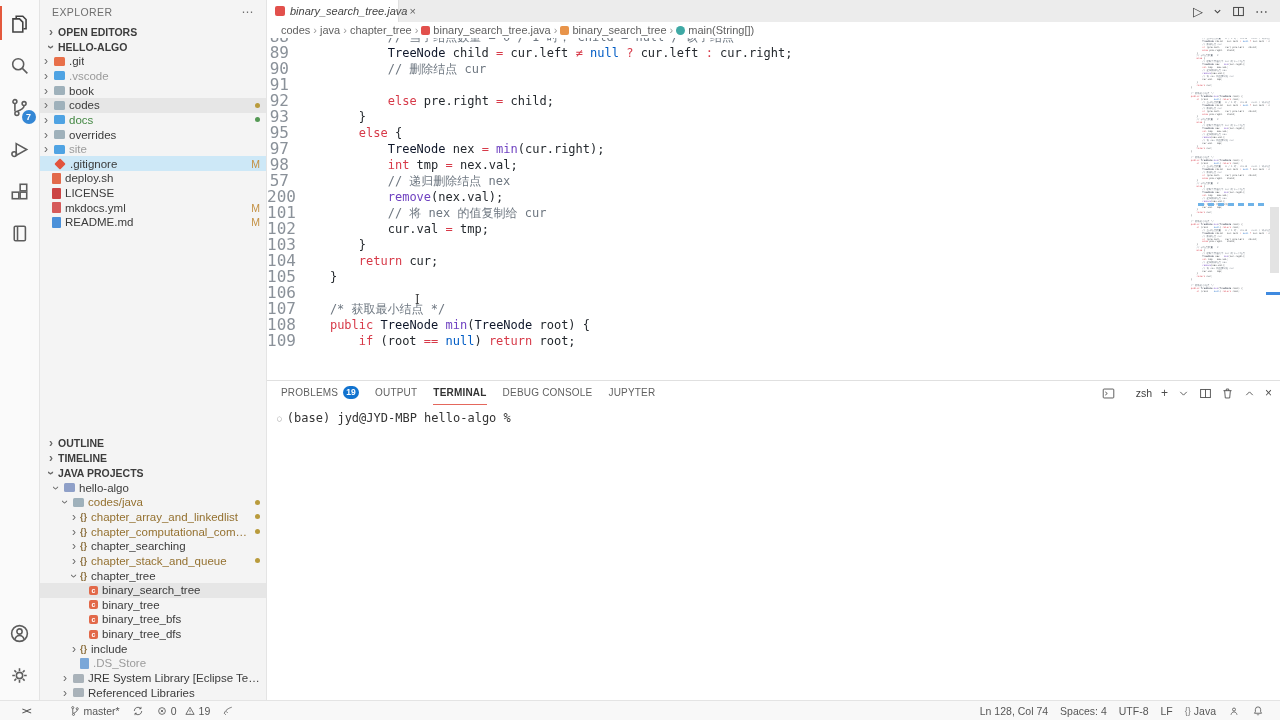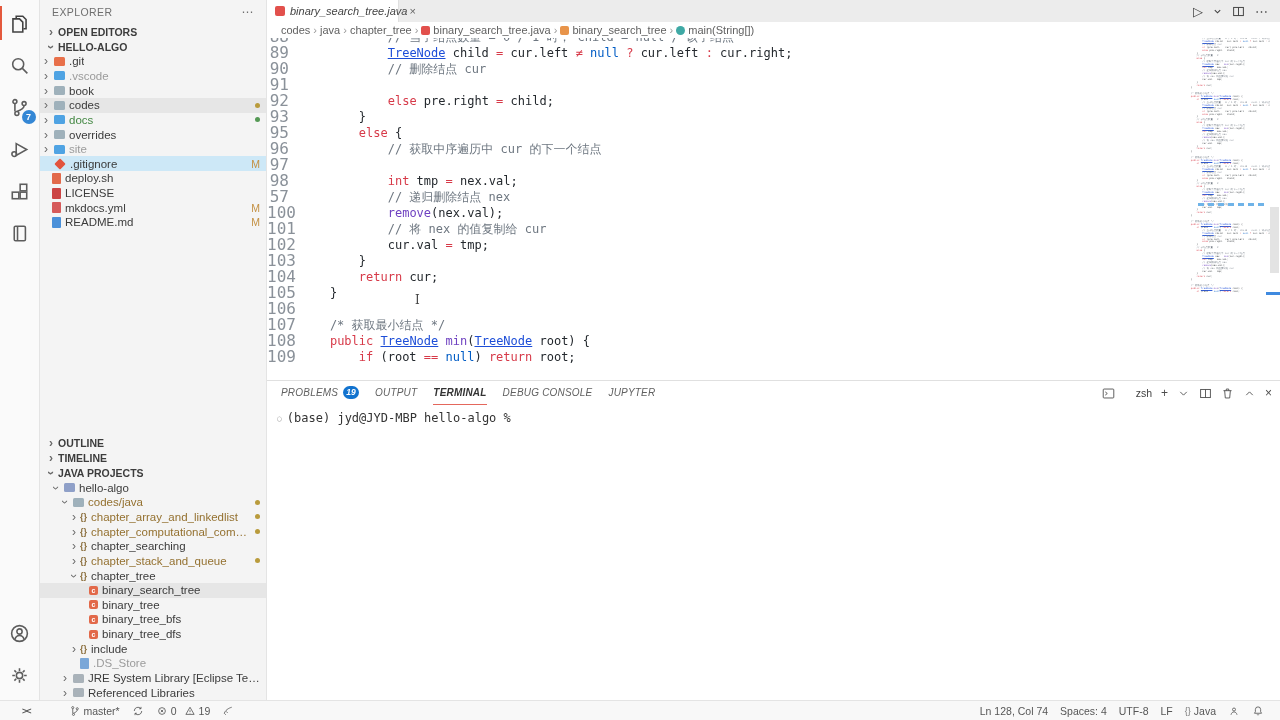--- a/index.html
+++ b/index.html
@@ -69,21 +69,21 @@
   .bc-item { display:flex; align-items:center; gap:3px; cursor:pointer; }
   .mini-ic { display:inline-block; width:9px; height:9px; border-radius:2px; }
 
   
   .codewrap { position:relative; flex:1; overflow:hidden; background:#fff; }
   .codelines { position:absolute; left:0; top:-9px; right:0;
     font-family:"DejaVu Sans Mono", monospace; font-size:12px; line-height:16px; }
   .cl { display:flex; height:16px; white-space:pre; }
   .cl .ln { width:34px; text-align:right; color:#8a9199; font-size:16px; flex:none;
     padding-right:12px; }
-  .tk-kw { color:#d73a49; } .tk-op { color:#d73a49; } .tk-type { color:#1d4ed8;text-decoration:underline; }
+  .tk-kw { color:#d73a49; } .tk-op { color:#d73a49; } .tk-type { color:#0f172a; }
   .tk-fn { color:#6f42c1; } .tk-const { color:#005cc5; } .tk-comment { color:#6e7781; }
   .tk-plain { color:#24292e; }
 
   
   .minimap { position:absolute; top:0; right:10px; width:85px; bottom:0; overflow:hidden;
     font-family:"DejaVu Sans Mono", monospace; font-size:2.4px; line-height:2.9px;
     white-space:pre; opacity:.9; cursor:pointer; }
   .ruler { position:absolute; top:0; right:0; width:10px; bottom:0; }
   .scroll-thumb { position:absolute; right:1px; top:169px; width:9px; height:66px;
     background:rgba(100,100,100,.18); cursor:grab; }
@@ -440,25 +440,24 @@
         </div>
       <div class="codewrap">
         <div class="codelines">
             <div class="cl"><span class="ln">88</span><span class="ct"><span class="tk-comment">            // 当子结点数量 = 0 / 1 时， child = null / 该子结点</span></span></div>
             <div class="cl"><span class="ln">89</span><span class="ct"><span class="tk-plain">            </span><span class="tk-type">TreeNode</span><span class="tk-plain"> child </span><span class="tk-op">=</span><span class="tk-plain"> cur.left </span><span class="tk-op">≠</span><span class="tk-plain"> </span><span class="tk-const">null</span><span class="tk-plain"> </span><span class="tk-op">?</span><span class="tk-plain"> cur.left </span><span class="tk-op">:</span><span class="tk-plain"> cur.right;</span></span></div>
             <div class="cl"><span class="ln">90</span><span class="ct"><span class="tk-comment">            // 删除结点 cur</span></span></div>
             <div class="cl"><span class="ln">91</span></div>
             <div class="cl"><span class="ln">92</span><span class="ct"><span class="tk-plain">            </span><span class="tk-kw">else</span><span class="tk-plain"> pre.right </span><span class="tk-op">=</span><span class="tk-plain"> child;</span></span></div>
             <div class="cl"><span class="ln">93</span><span class="ct"><span class="tk-plain">        }</span></span></div>
             <div class="cl"><span class="ln">95</span><span class="ct"><span class="tk-plain">        </span><span class="tk-kw">else</span><span class="tk-plain"> {</span></span></div>
-            <div class="cl"><span class="ln">96</span><span class="ct"><span class="tk-comment">            // 获取中序遍历中 cur 的下一个结点</span></span></div>
-            <div class="cl"><span class="ln">97</span></div>
+            <div class="cl"><span class="ln">97</span><span class="ct"><span class="tk-plain">            </span><span class="tk-type">TreeNode</span><span class="tk-plain"> nex </span><span class="tk-op">=</span><span class="tk-plain"> </span><span class="tk-fn">min</span><span class="tk-plain">(cur.right);</span></span></div>
             <div class="cl"><span class="ln">98</span><span class="ct"><span class="tk-plain">            </span><span class="tk-kw">int</span><span class="tk-plain"> tmp </span><span class="tk-op">=</span><span class="tk-plain"> nex.val;</span></span></div>
             <div class="cl"><span class="ln">57</span><span class="ct"><span class="tk-comment">            // 递归删除结点 nex</span></span></div>
-            <div class="cl"><span class="ln">100</span><span class="ct"><span class="tk-plain">            </span><span class="tk-fn">remove</span><span class="tk-plain">(nex.val);</span></span></div>
+            <div class="cl"><span class="ln">200</span><span class="ct"><span class="tk-plain">            </span><span class="tk-fn">remove</span><span class="tk-plain">(nex.val);</span></span></div>
             <div class="cl"><span class="ln">101</span><span class="ct"><span class="tk-comment">            // 将 nex 的值复制给 cur</span></span></div>
             <div class="cl"><span class="ln">102</span><span class="ct"><span class="tk-plain">            cur.val </span><span class="tk-op">=</span><span class="tk-plain"> tmp;</span></span></div>
             <div class="cl"><span class="ln">103</span><span class="ct"><span class="tk-plain">        }</span></span></div>
             <div class="cl"><span class="ln">104</span><span class="ct"><span class="tk-plain">        </span><span class="tk-kw">return</span><span class="tk-plain"> cur;</span></span></div>
             <div class="cl"><span class="ln">105</span><span class="ct"><span class="tk-plain">    }</span></span></div>
             <div class="cl"><span class="ln">106</span><span class="ct"></span></div>
             <div class="cl"><span class="ln">107</span><span class="ct"><span class="tk-comment">    /* 获取最小结点 */</span></span></div>
             <div class="cl"><span class="ln">108</span><span class="ct"><span class="tk-plain">    </span><span class="tk-kw">public</span><span class="tk-plain"> </span><span class="tk-type">TreeNode</span><span class="tk-plain"> </span><span class="tk-fn">min</span><span class="tk-plain">(</span><span class="tk-type">TreeNode</span><span class="tk-plain"> root) {</span></span></div>
             <div class="cl"><span class="ln">109</span><span class="ct"><span class="tk-plain">        </span><span class="tk-kw">if</span><span class="tk-plain"> (root </span><span class="tk-op">==</span><span class="tk-plain"> </span><span class="tk-const">null</span><span class="tk-plain">) </span><span class="tk-kw">return</span><span class="tk-plain"> root;</span></span></div>
           </div>
@@ -466,21 +465,21 @@
         <div class="mm-dashes"></div>
         <div class="ruler">
           <div class="scroll-thumb"></div>
         </div>
         <div class="mm-line"></div>
         <div class="ibeam">I</div>
       </div>
 
       <div class="panel">
         <div class="panel-head">
-          <div style="display:flex;align-items:center;font-style:italic;">
+          <div style="display:flex;align-items:center;">
               <span class="ptab">
                 <span>PROBLEMS</span>
                 <span class="pbadge">19</span>
               </span>
               <span class="ptab">
                 <span>OUTPUT</span>
               </span>
               <span class="ptab active">
                 <span>TERMINAL</span>
               </span>

